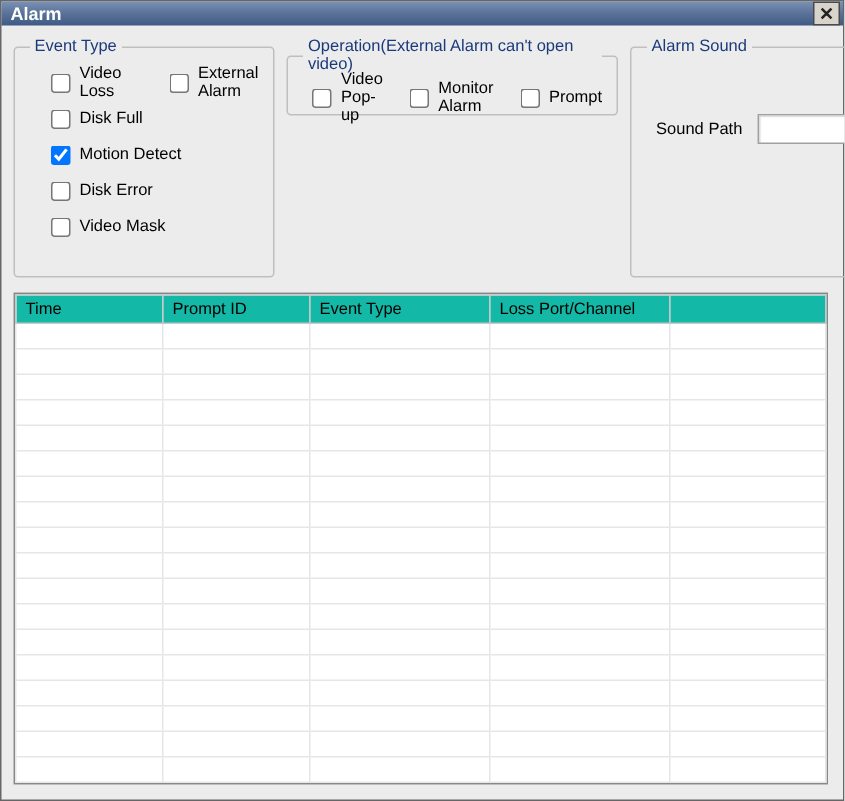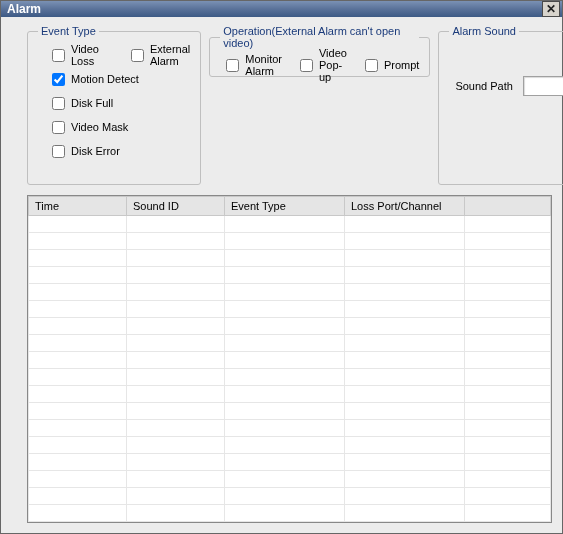--- a/index.html
+++ b/index.html
@@ -44,21 +44,21 @@
     justify-content: center;
     font-family: Arial;
     font-size: 12px;
     font-weight: bold;
     color: #222;
     cursor: pointer;
     line-height: 1;
   }
   .content {
     flex: 1;
-    padding: 8px 10px 10px 26px;
+    padding: 8px 10px 10px 8px;
     display: flex;
     flex-direction: column;
   }
   .top-panels {
     display: flex;
     gap: 8px;
   }
   fieldset {
     border: 1px solid #bfbfbf;
     border-radius: 3px;
@@ -154,21 +154,21 @@
     border: 1px solid #888;
     background: #fff;
     overflow: hidden;
   }
   table {
     border-collapse: collapse;
     width: 100%;
     table-layout: fixed;
   }
   thead th {
-    background: #e5e5e5;
+    background: #14b8a6;
     border: 1px solid #c8c8c8;
     text-align: left;
     font-weight: normal;
     font-size: 11px;
     padding: 2px 6px;
     height: 19px;
     color: #000;
   }
   tbody td {
     border: 1px solid #e6e6e6;
@@ -199,49 +199,49 @@
             <label class="checkbox-row">
               <input type="checkbox" style="">
               <span class="cb-label">Video Loss</span>
             </label>
             <label class="checkbox-row">
               <input type="checkbox" style="">
               <span class="cb-label">External Alarm</span>
             </label>
           </div>
           <label class="checkbox-row">
+            <input type="checkbox" style="">
+            <span class="cb-label">Disk Full</span>
+          </label>
+          <label class="checkbox-row">
             <input type="checkbox" checked="" style="">
             <span class="cb-label">Motion Detect</span>
           </label>
           <label class="checkbox-row">
             <input type="checkbox" style="">
-            <span class="cb-label">Disk Full</span>
+            <span class="cb-label">Disk Error</span>
           </label>
           <label class="checkbox-row">
             <input type="checkbox" style="">
             <span class="cb-label">Video Mask</span>
-          </label>
-          <label class="checkbox-row">
-            <input type="checkbox" style="">
-            <span class="cb-label">Disk Error</span>
           </label>
         </div>
       </fieldset>
 
       <div class="right-panels">
         <fieldset class="operation">
           <legend>Operation(External Alarm can't open video)</legend>
           <div class="op-row">
             <label class="checkbox-row" style="margin-bottom:0">
               <input type="checkbox" style="">
-              <span class="cb-label">Monitor Alarm</span>
+              <span class="cb-label">Video Pop-up</span>
             </label>
             <label class="checkbox-row" style="margin-bottom:0">
               <input type="checkbox" style="">
-              <span class="cb-label">Video Pop-up</span>
+              <span class="cb-label">Monitor Alarm</span>
             </label>
             <label class="checkbox-row" style="margin-bottom:0">
               <input type="checkbox" style="">
               <span class="cb-label">Prompt</span>
             </label>
           </div>
         </fieldset>
 
         <fieldset class="alarm-sound">
           <legend>Alarm Sound</legend>
@@ -263,21 +263,21 @@
         <colgroup id="colgroup">
             <col style="width: 98px;">
             <col style="width: 98px;">
             <col style="width: 120px;">
             <col style="width: 120px;">
             <col>
           </colgroup>
         <thead>
           <tr id="header-row">
               <th>Time</th>
-              <th>Sound ID</th>
+              <th>Prompt ID</th>
               <th>Event Type</th>
               <th>Loss Port/Channel</th>
               <th></th>
             </tr>
         </thead>
         <tbody id="tbody">
             <tr>
               <td></td>
               <td></td>
               <td></td>

